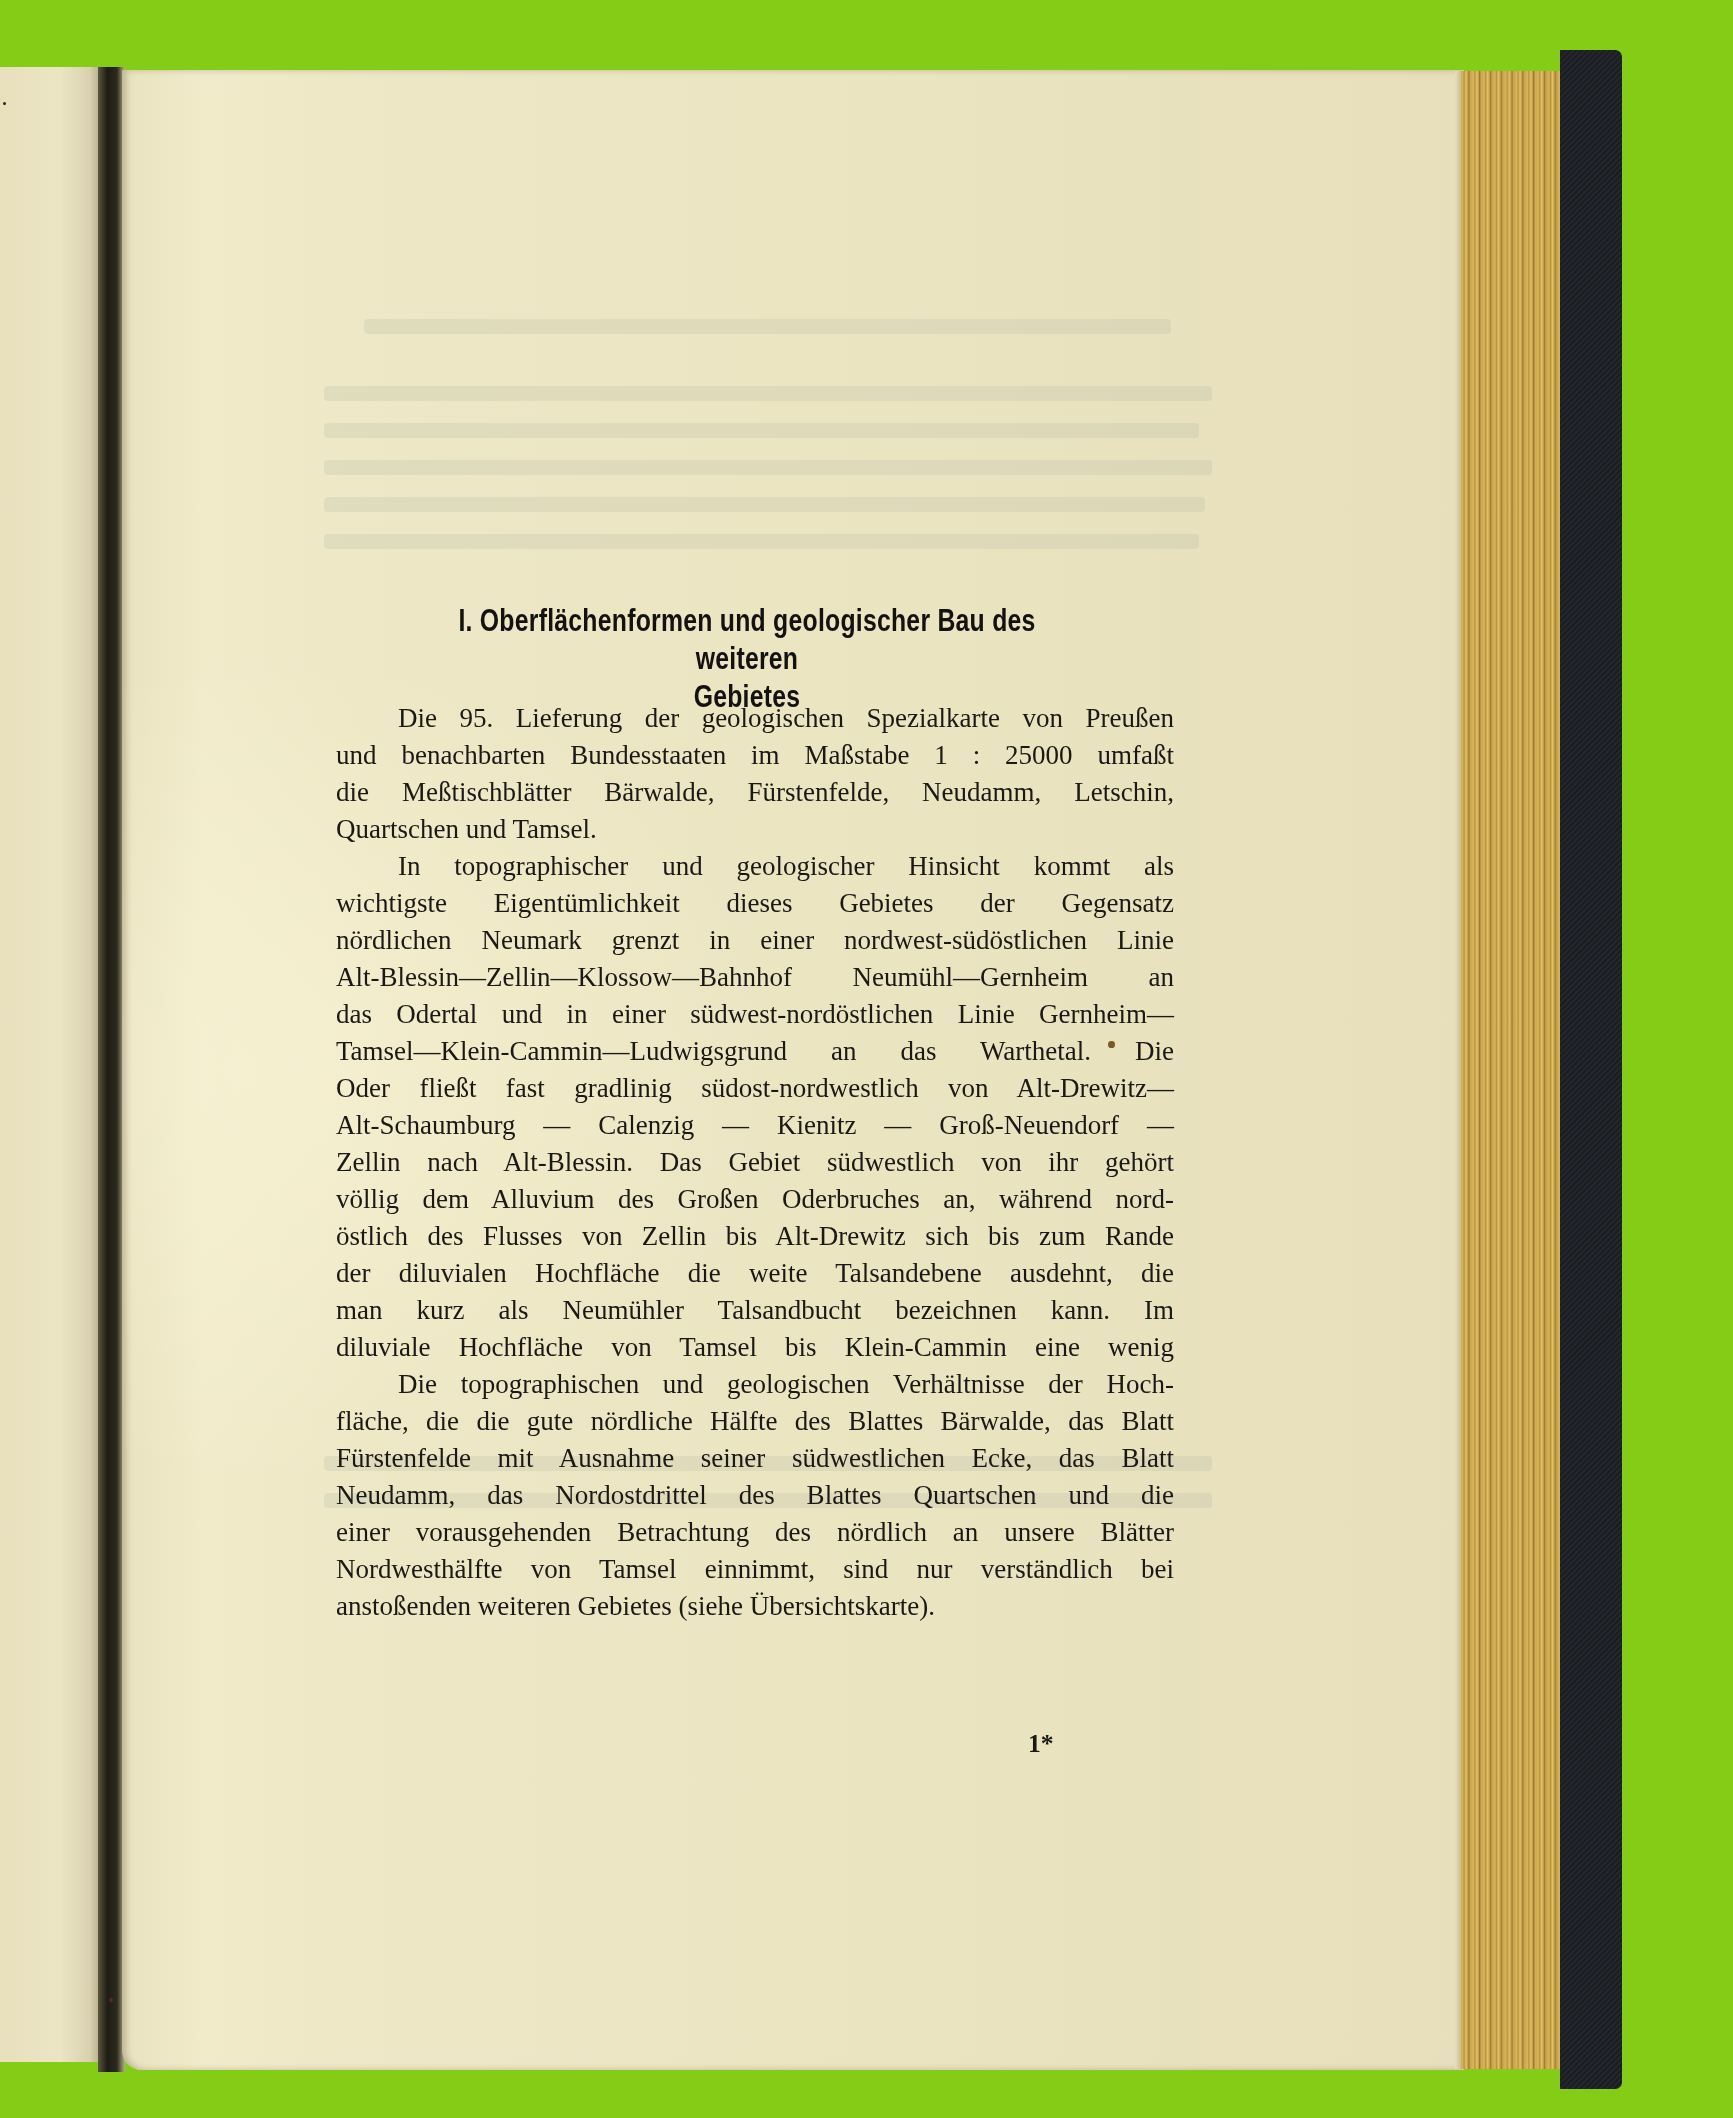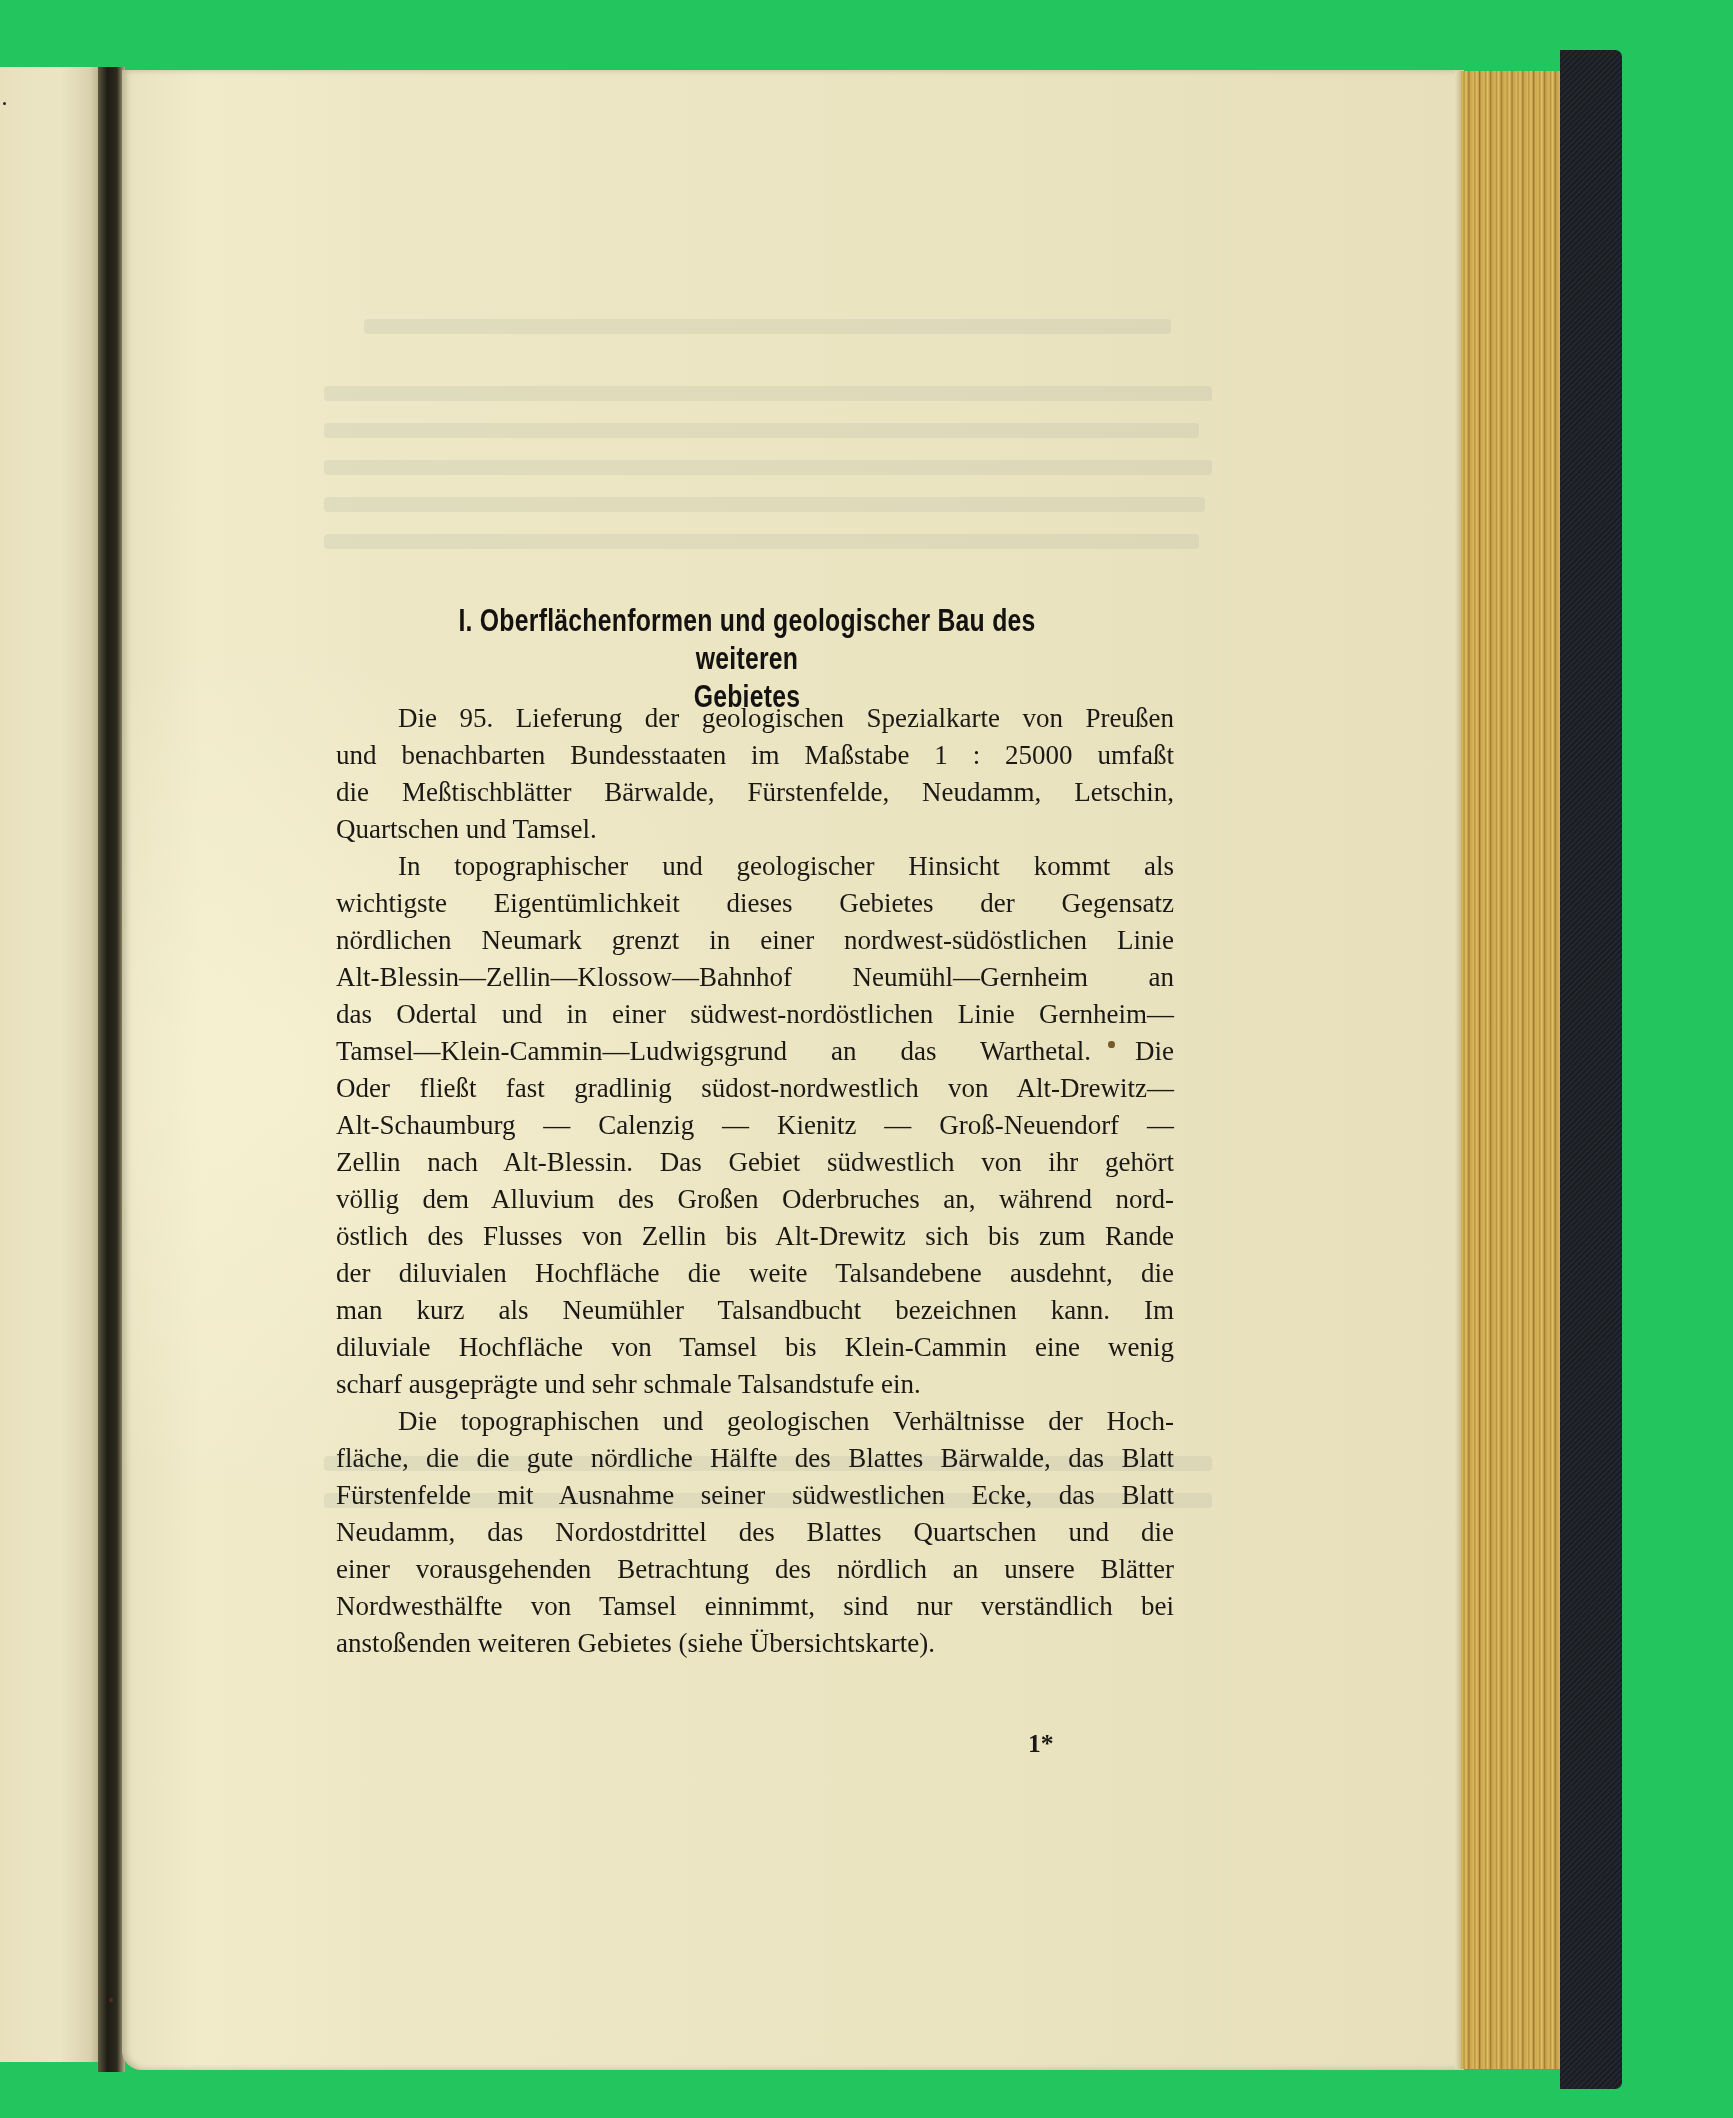--- a/index.html
+++ b/index.html
@@ -3,21 +3,21 @@
 <meta charset="utf-8">
 <style>
   html, body {
     margin: 0; padding: 0;
     width: 1734px; height: 2119px;
     background: #040404;
     overflow: hidden;
     position: relative;
     font-family: "DejaVu Serif", "Liberation Serif", serif;
   }
-  .scene { position: absolute; left: 0; top: 0; width: 1734px; height: 2119px; background: #22c55e; }
+  .scene { position: absolute; left: 0; top: 0; width: 1734px; height: 2119px; background: #84cc16; }
 
   
   .left-page {
     position: absolute; left: 0; top: 67px; width: 100px; height: 1995px;
     background: linear-gradient(90deg, #e8e0bd 0%, #ece5c4 60%, #d9d1ae 90%, #b8ae8a 100%);
     border-radius: 0 0 0 0;
   }
   .left-page .speck { position:absolute; left: 2.7px; top: 35px; width: 3.4px; height: 3.4px; background:#222; border-radius:50%; }
   .gutter {
     position: absolute; left: 98px; top: 67px; width: 27px; height: 2005px;
@@ -138,21 +138,20 @@
       <span class="line">das Odertal und in einer südwest-nordöstlichen Linie Gernheim—</span>
       <span class="line">Tamsel—Klein-Cammin—Ludwigsgrund an das Warthetal. Die</span>
       <span class="line">Oder fließt fast gradlinig südost-nordwestlich von Alt-Drewitz—</span>
       <span class="line">Alt-Schaumburg — Calenzig — Kienitz — Groß-Neuendorf —</span>
       <span class="line">Zellin nach Alt-Blessin. Das Gebiet südwestlich von ihr gehört</span>
       <span class="line">völlig dem Alluvium des Großen Oderbruches an, während nord-</span>
       <span class="line">östlich des Flusses von Zellin bis Alt-Drewitz sich bis zum Rande</span>
       <span class="line">der diluvialen Hochfläche die weite Talsandebene ausdehnt, die</span>
       <span class="line">man kurz als Neumühler Talsandbucht bezeichnen kann. Im</span>
       <span class="line">diluviale Hochfläche von Tamsel bis Klein-Cammin eine wenig</span>
-      <span class="line last">scharf ausgeprägte und sehr schmale Talsandstufe ein.</span>
     </div>
     <div class="para">
       <span class="line indent">Die topographischen und geologischen Verhältnisse der Hoch-</span>
       <span class="line">fläche, die die gute nördliche Hälfte des Blattes Bärwalde, das Blatt</span>
       <span class="line">Fürstenfelde mit Ausnahme seiner südwestlichen Ecke, das Blatt</span>
       <span class="line">Neudamm, das Nordostdrittel des Blattes Quartschen und die</span>
       <span class="line">einer vorausgehenden Betrachtung des nördlich an unsere Blätter</span>
       <span class="line">Nordwesthälfte von Tamsel einnimmt, sind nur verständlich bei</span>
       <span class="line last">anstoßenden weiteren Gebietes (siehe Übersichtskarte).</span>
     </div>

